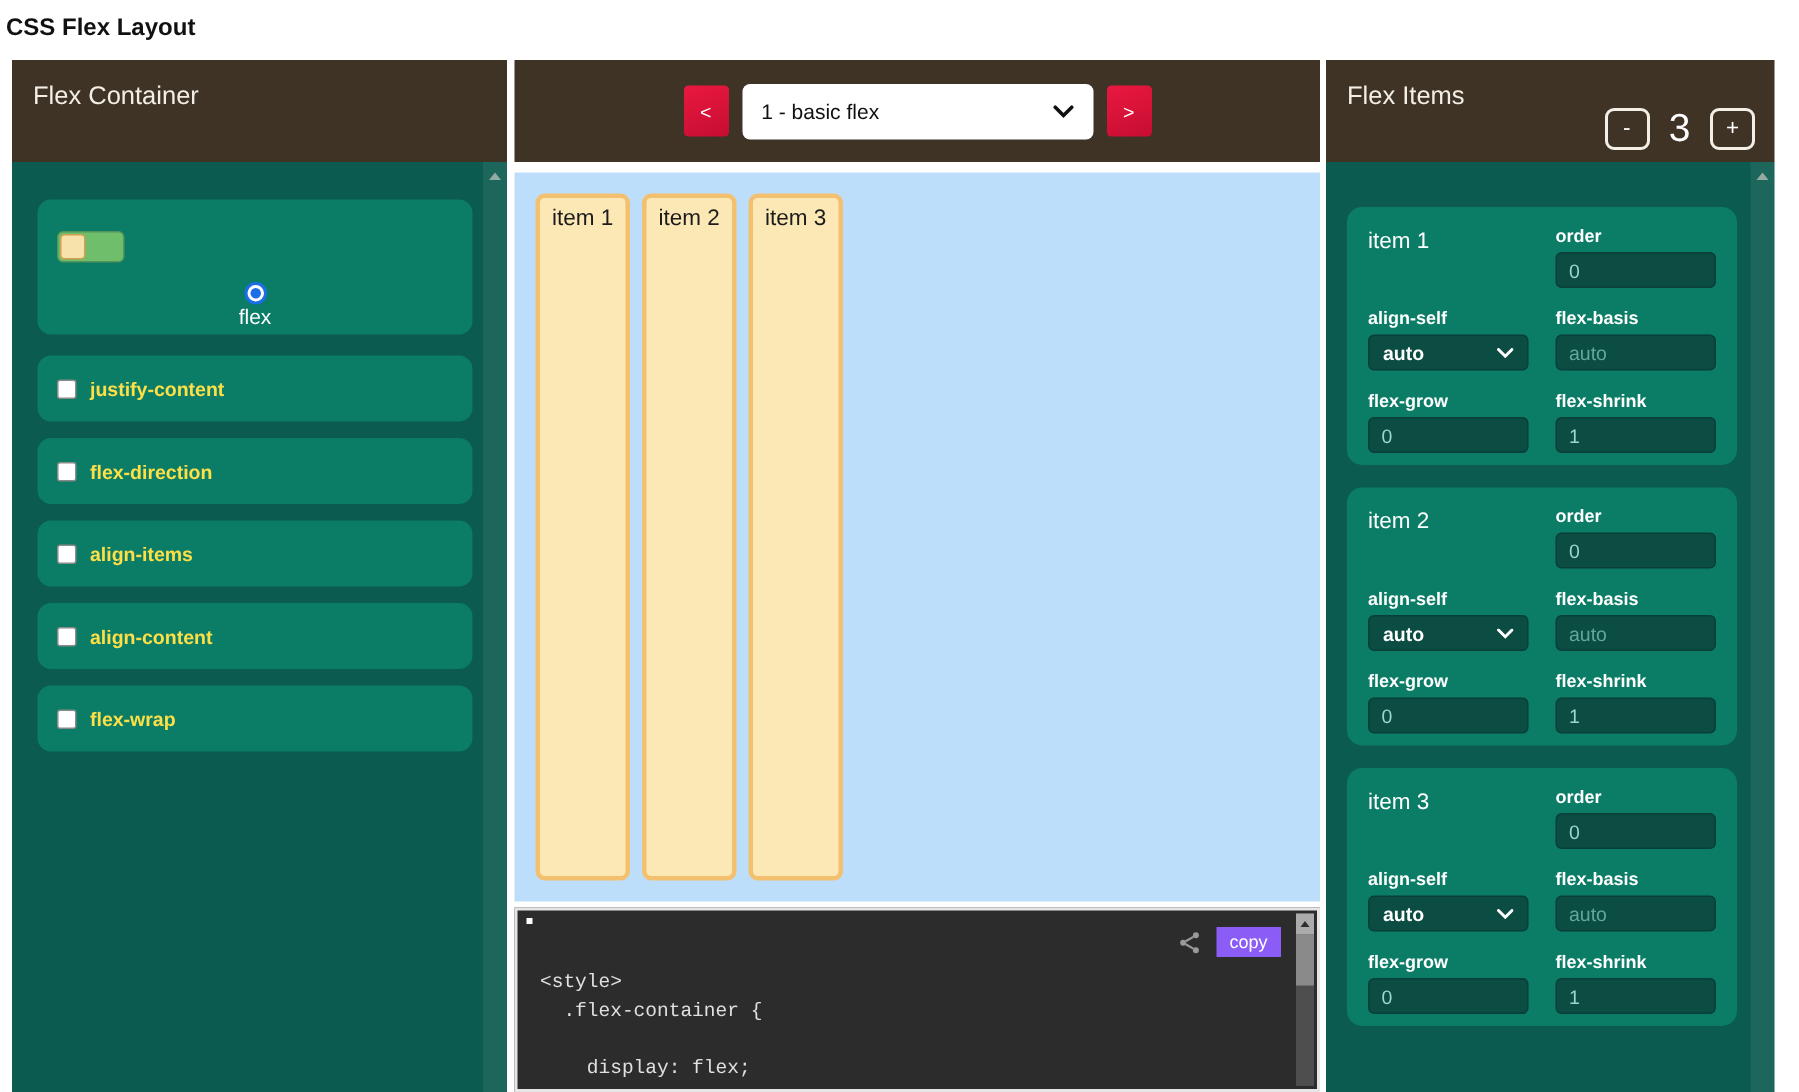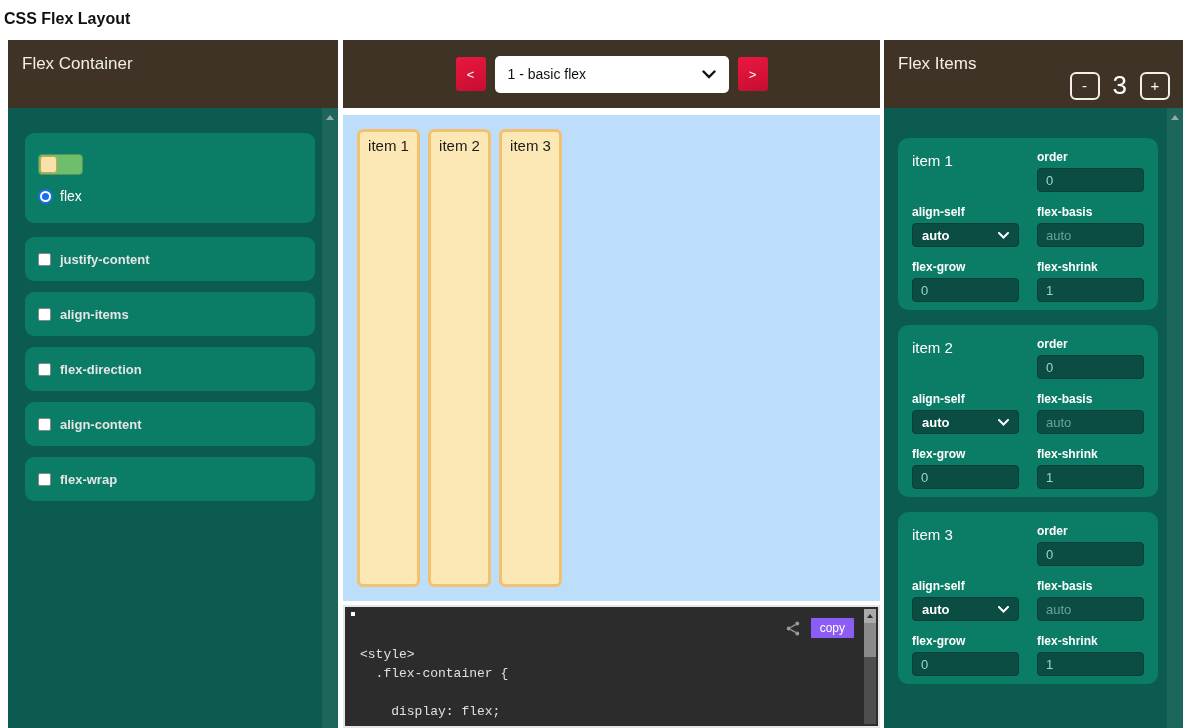--- a/index.html
+++ b/index.html
@@ -59,40 +59,40 @@
     position: relative; display: block; margin-top: 9px;
     width: 45px; height: 21px; border-radius: 4px;
     background: #6fbe6b; border: 1px solid #55945a; cursor: pointer;
   }
   .toggle-knob {
     position: absolute; left: 1px; top: 1px;
     width: 17px; height: 17px; border-radius: 3px;
     background: #f8e2ab; border: 1px solid #cfa14e;
   }
 
-  .radio-row { display: flex; align-items: center; gap: 7px; margin-top: 13px; }
+  .radio-row { display: flex; align-items: center; margin-top: 13px; flex-direction: column; }
   .radio {
     width: 15px; height: 15px; border-radius: 50%;
     border: 2px solid #1a6fe8; background: #fff; position: relative;
   }
   .radio::after {
     content: ""; position: absolute; left: 2px; top: 2px;
     width: 7px; height: 7px; border-radius: 50%; background: #1a6fe8;
   }
   .radio-label { font-size: 14px; color: #fff; }
 
   .check-card {
     height: 44px; display: flex; align-items: center; gap: 9px;
     padding-left: 13px;
   }
   .checkbox {
     width: 13px; height: 13px; background: #fff;
     border: 1px solid #8a8a8a; border-radius: 2px; flex: none;
   }
-  .check-label { font-size: 13px; font-weight: bold; color: #e5e5e5; }
+  .check-label { font-size: 13px; font-weight: bold; color: #fde047; }
 
   
   #center-header {
     left: 343px; top: 40px; width: 537px; height: 68px;
     background: #3f3326;
     display: flex; align-items: center; justify-content: center; gap: 9px;
   }
   .nav-btn {
     width: 30px; height: 34px; border: none; border-radius: 3px;
     background: linear-gradient(160deg, #ea1840 0%, #c60d31 100%);
@@ -216,25 +216,25 @@
         <span class="radio-label">flex</span>
       </div>
     </div>
 
     <div class="prop-card check-card">
       <span class="checkbox"></span>
       <span class="check-label">justify-content</span>
     </div>
     <div class="prop-card check-card">
       <span class="checkbox"></span>
+      <span class="check-label">flex-direction</span>
+    </div>
+    <div class="prop-card check-card">
+      <span class="checkbox"></span>
       <span class="check-label">align-items</span>
-    </div>
-    <div class="prop-card check-card">
-      <span class="checkbox"></span>
-      <span class="check-label">flex-direction</span>
     </div>
     <div class="prop-card check-card">
       <span class="checkbox"></span>
       <span class="check-label">align-content</span>
     </div>
     <div class="prop-card check-card">
       <span class="checkbox"></span>
       <span class="check-label">flex-wrap</span>
     </div>
 

